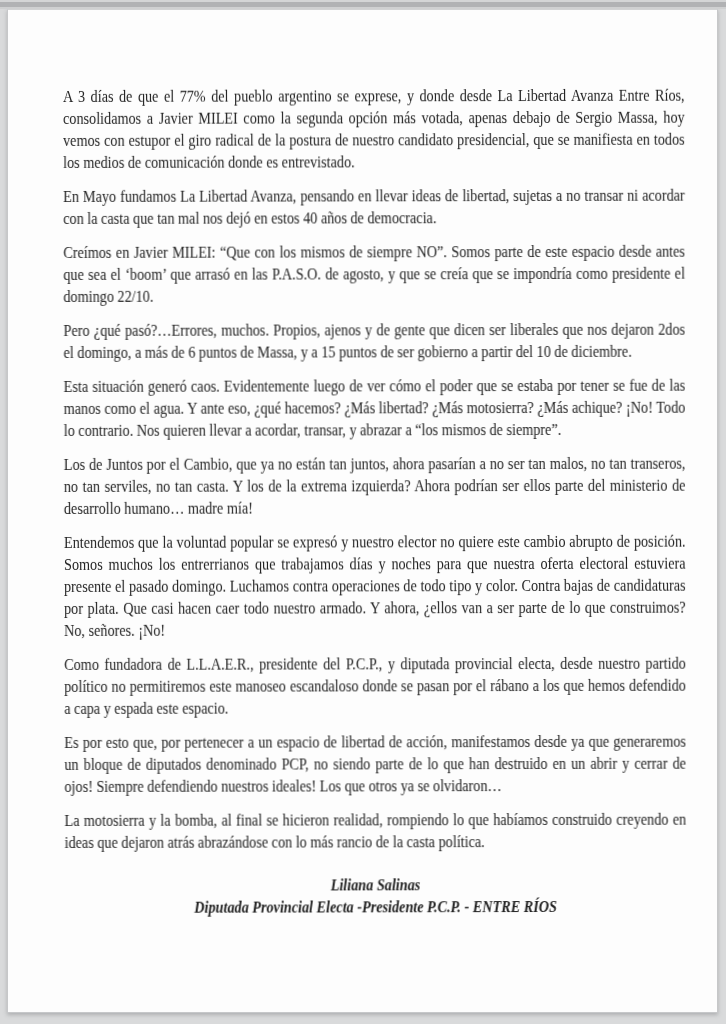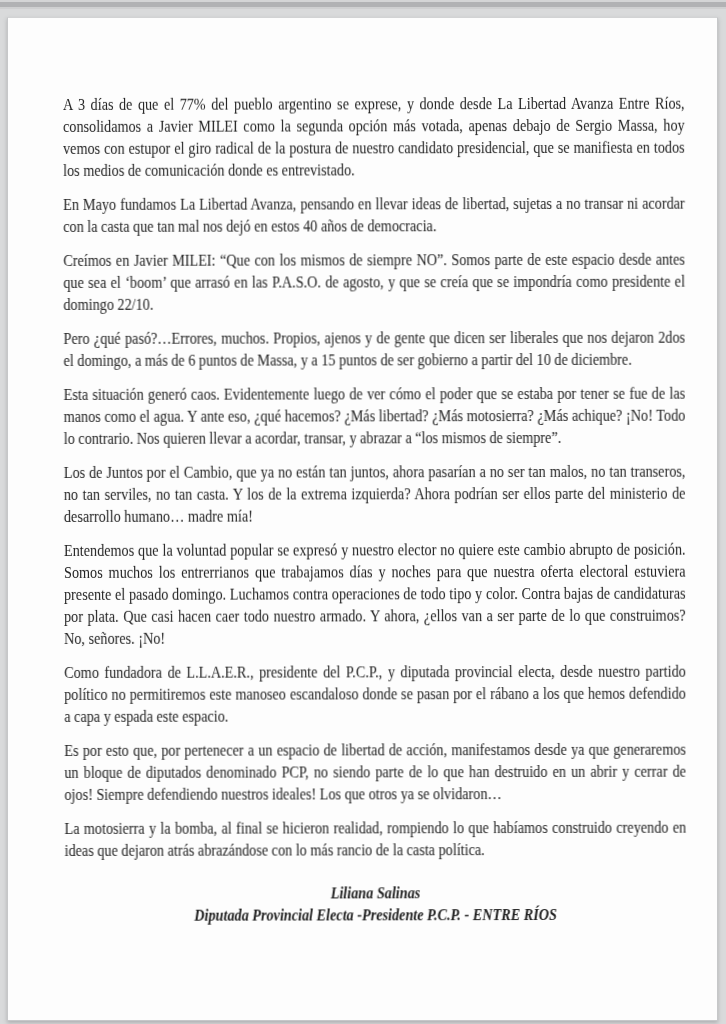--- a/index.html
+++ b/index.html
@@ -17,21 +17,21 @@
     top: 0; left: 0;
     width: 726px; height: 9px;
     background: linear-gradient(to bottom,
       #d4d5d6 0px, #d4d5d6 2px,
       #b1b2b4 2px, #b1b2b4 7px,
       #cfd0d1 7px, #cfd0d1 9px);
     z-index: 2;
   }
   .page {
     position: absolute;
-    left: 7px; top: 17px;
+    left: 7px; top: 9px;
     width: 711px; height: 1004px;
     background: #fdfdfd;
     border: 1px solid #c6c7c9;
     border-top-color: #d2d3d4;
     box-shadow: 0 2px 4px rgba(110, 112, 115, 0.4);
   }
   .doc-text {
     position: absolute;
     left: 55px; top: 76px;
     width: 700px;

